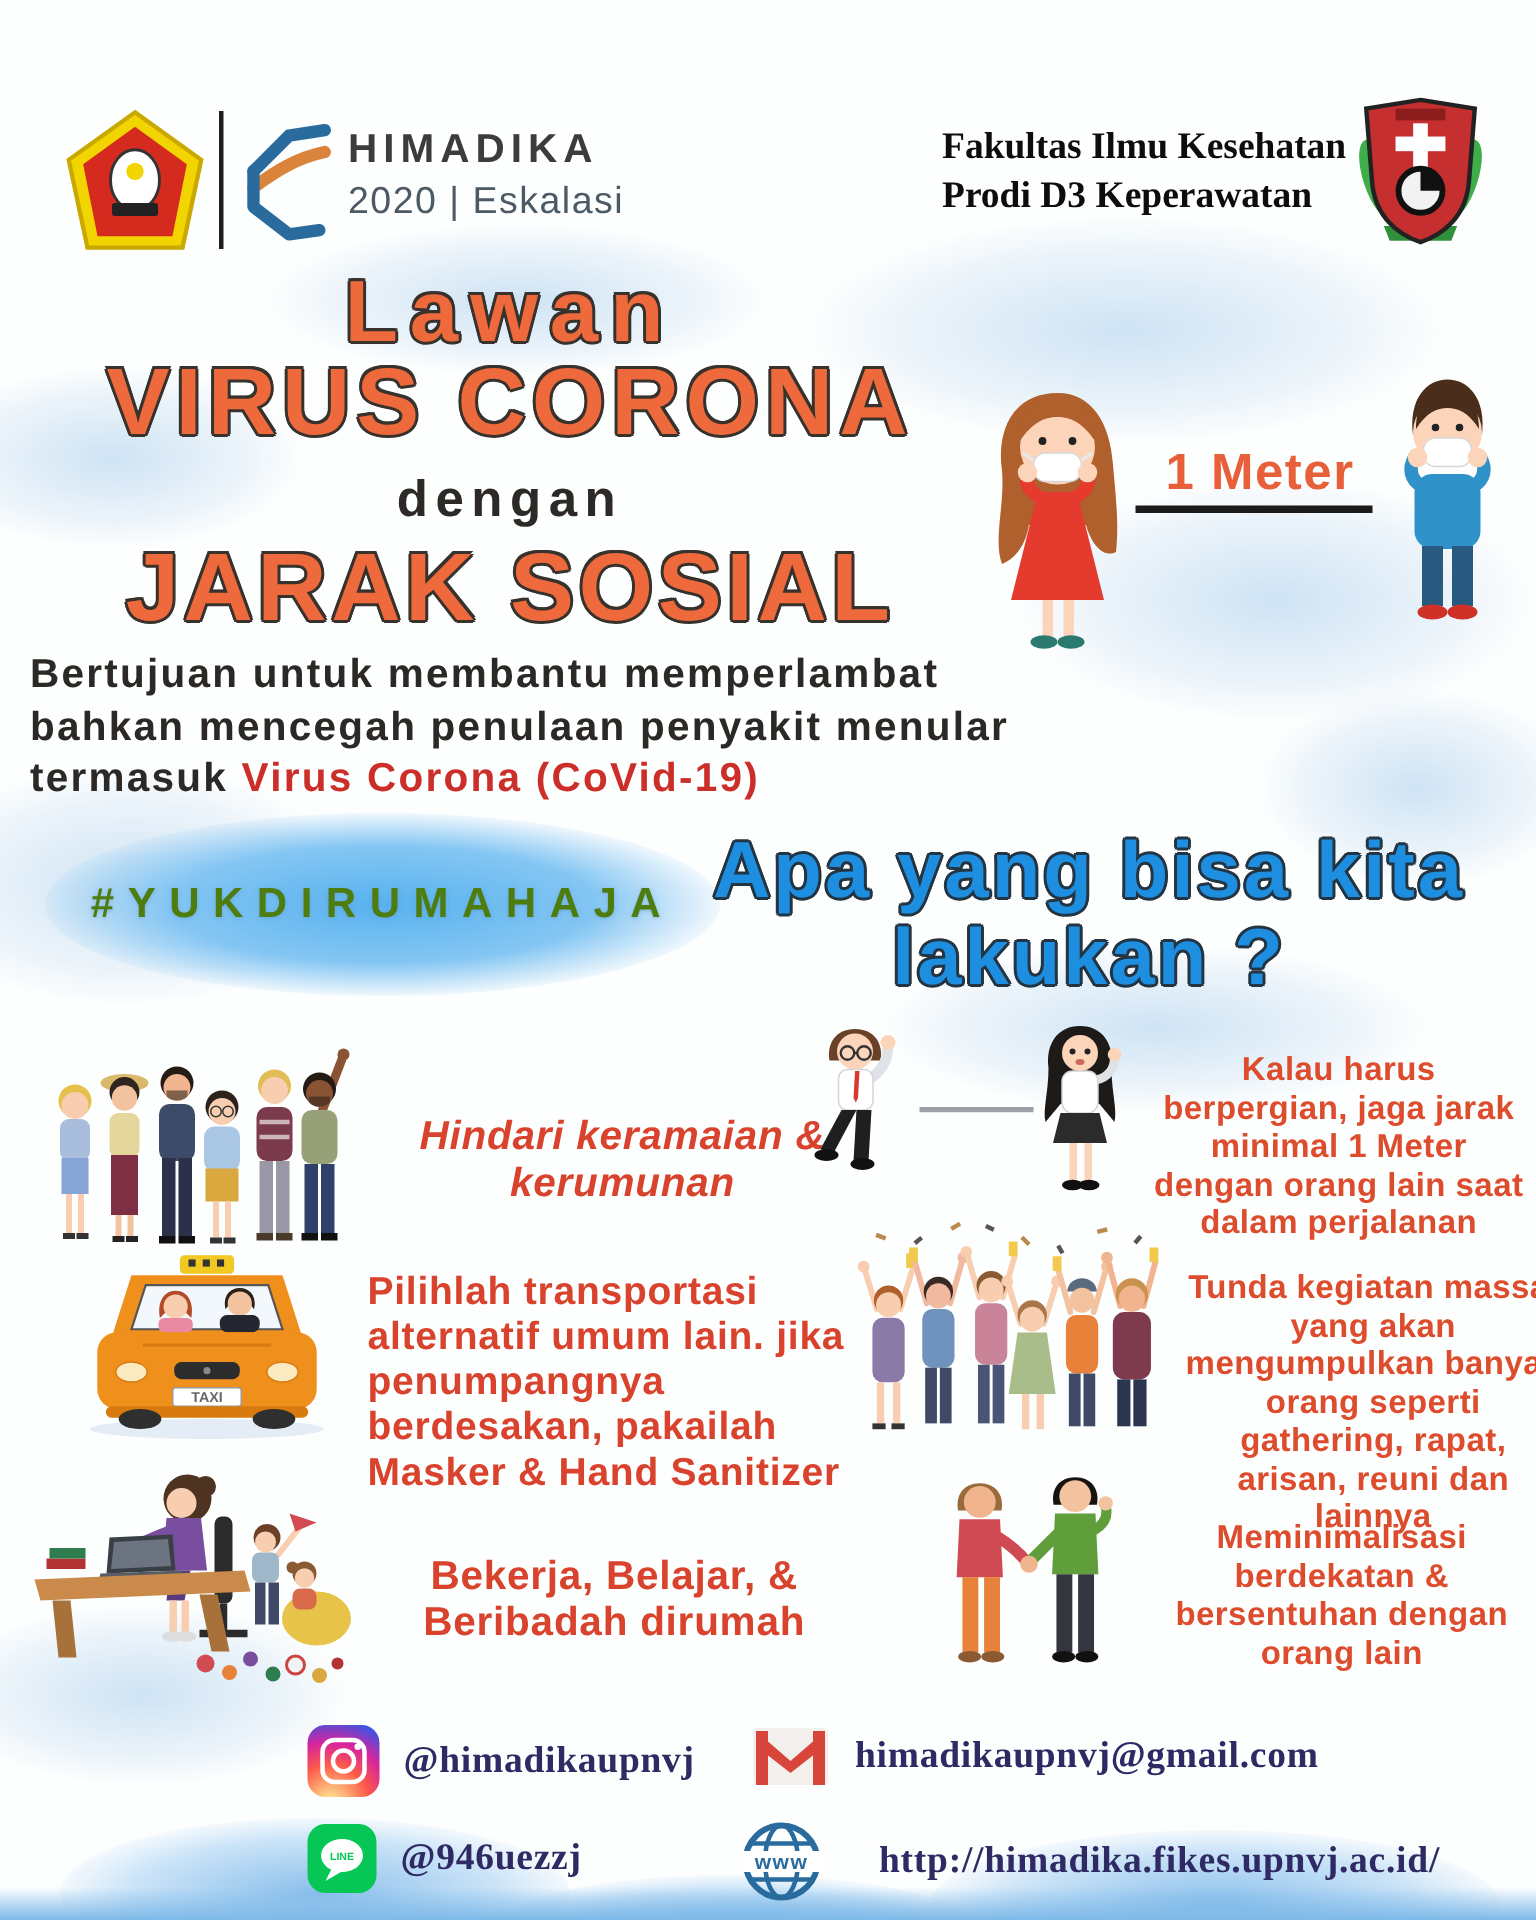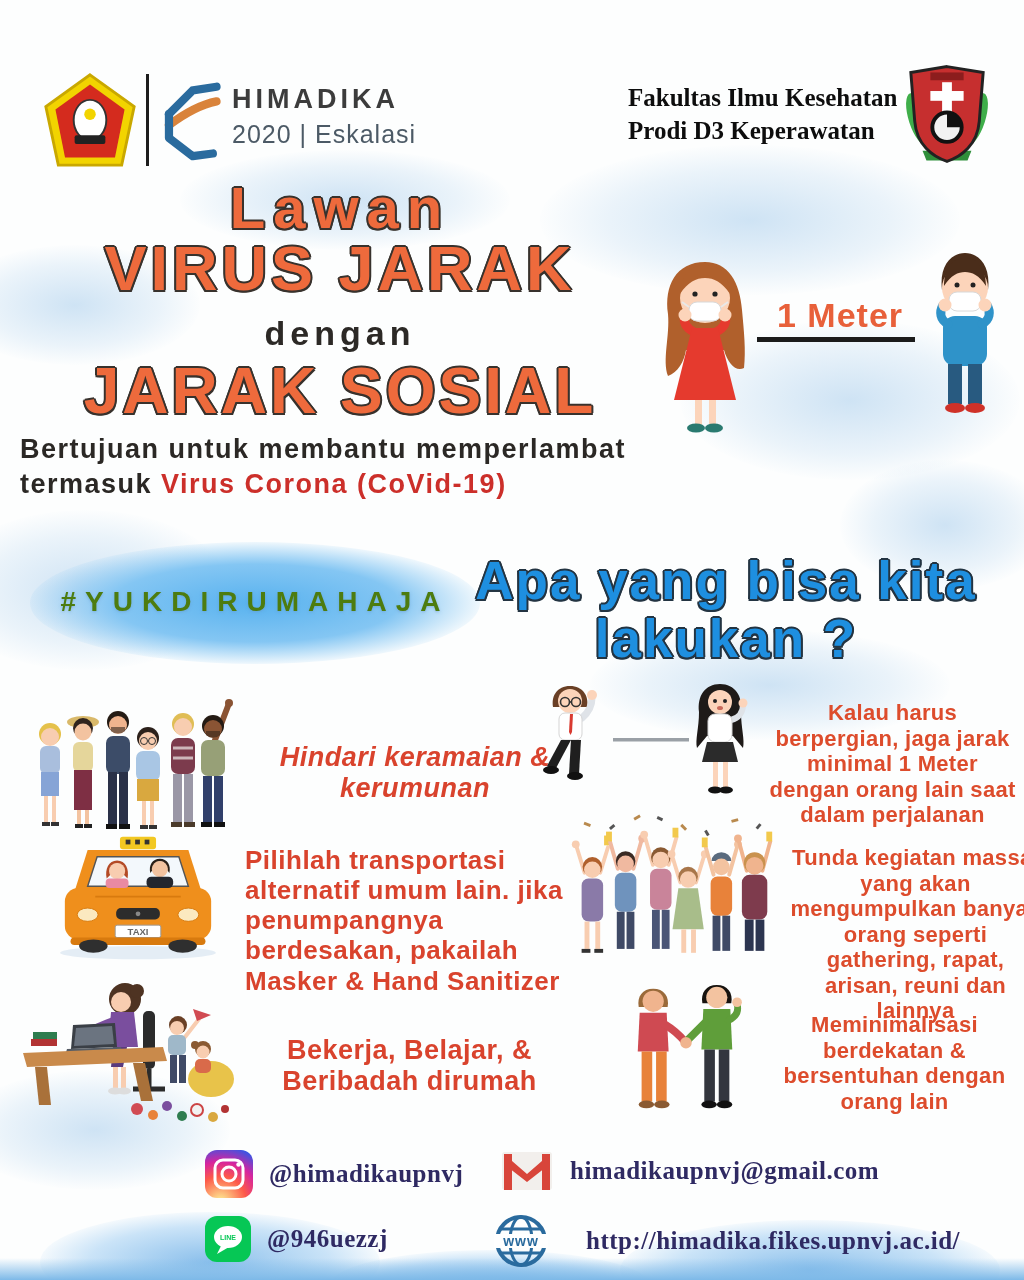--- a/index.html
+++ b/index.html
@@ -99,26 +99,27 @@
       <path d="M45,4 L82,10 L78,60 C76,84 60,96 45,101 C30,96 14,84 12,60 L8,10 Z" fill="#c62f2f" stroke="#222" stroke-width="3"></path>
       <rect x="28" y="10" width="34" height="8" fill="#8c1d1d"></rect>
       <rect x="40" y="20" width="10" height="32" fill="#fff"></rect>
       <rect x="28" y="29" width="34" height="10" fill="#fff"></rect>
       <circle cx="45" cy="66" r="15" fill="#f2f2f2" stroke="#111" stroke-width="4"></circle>
       <path d="M45,51 A15,15 0 0 1 60,66 L45,66 Z" fill="#111"></path>
     </svg>
   </div>
 
   <div class="layer title t1">Lawan</div>
-  <div class="layer title t2">VIRUS JARAK</div>
+  <div class="layer title t2">VIRUS CORONA</div>
   <div class="layer title t3">dengan</div>
   <div class="layer title t4">JARAK SOSIAL</div>
 
   <div class="layer desc">
     <div>Bertujuan untuk membantu memperlambat</div>
+    <div>bahkan mencegah penulaan penyakit menular</div>
     <div><span>termasuk </span><span class="hl">Virus Corona (CoVid-19)</span></div>
   </div>
 
   <div class="layer" style="left:648px;top:252px;width:115px;height:185px;">
     <svg width="115" height="185" viewBox="0 0 115 185">
       <path d="M57,10 C28,10 16,34 20,62 C22,84 14,108 20,124 C30,120 36,110 38,98 L76,98 C80,112 88,120 96,116 C98,98 96,80 94,58 C92,30 80,10 57,10 Z" fill="#b0602c"></path>
       <circle cx="57" cy="46" r="25" fill="#fcd4ba"></circle>
       <path d="M32,42 C32,22 44,13 57,13 C70,13 82,22 82,42 C74,30 66,26 57,26 C48,26 40,30 32,42 Z" fill="#b0602c"></path>
       <circle cx="47" cy="42" r="2.6" fill="#222"></circle>
         <circle cx="67" cy="42" r="2.6" fill="#222"></circle>

